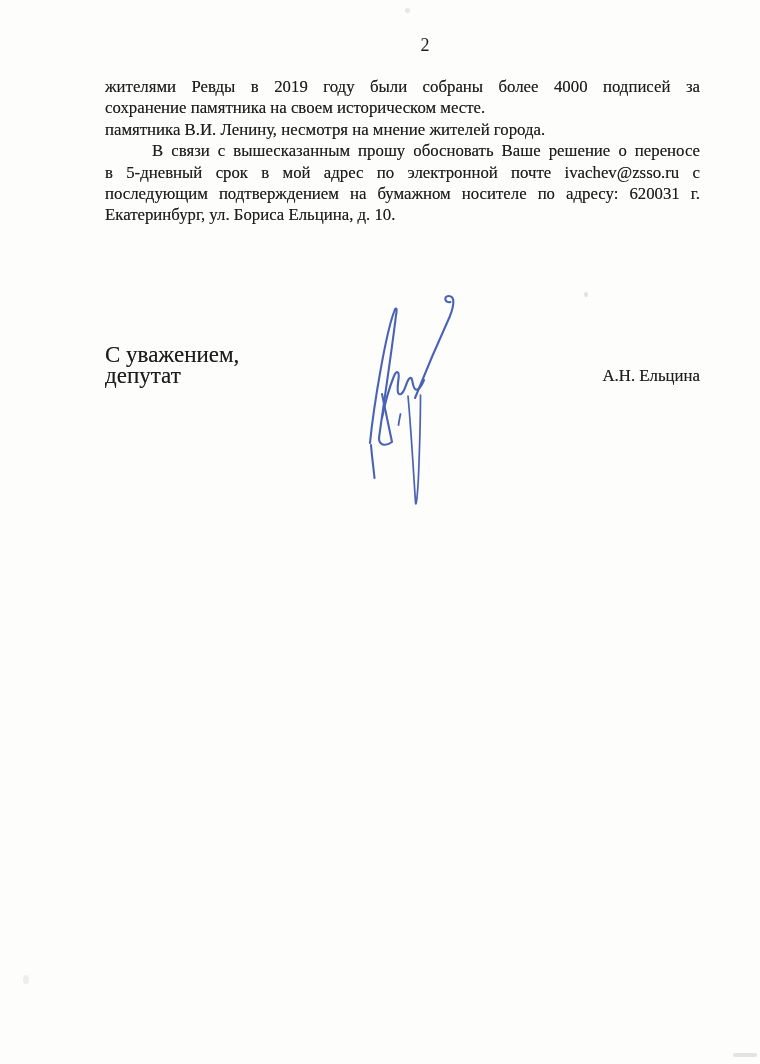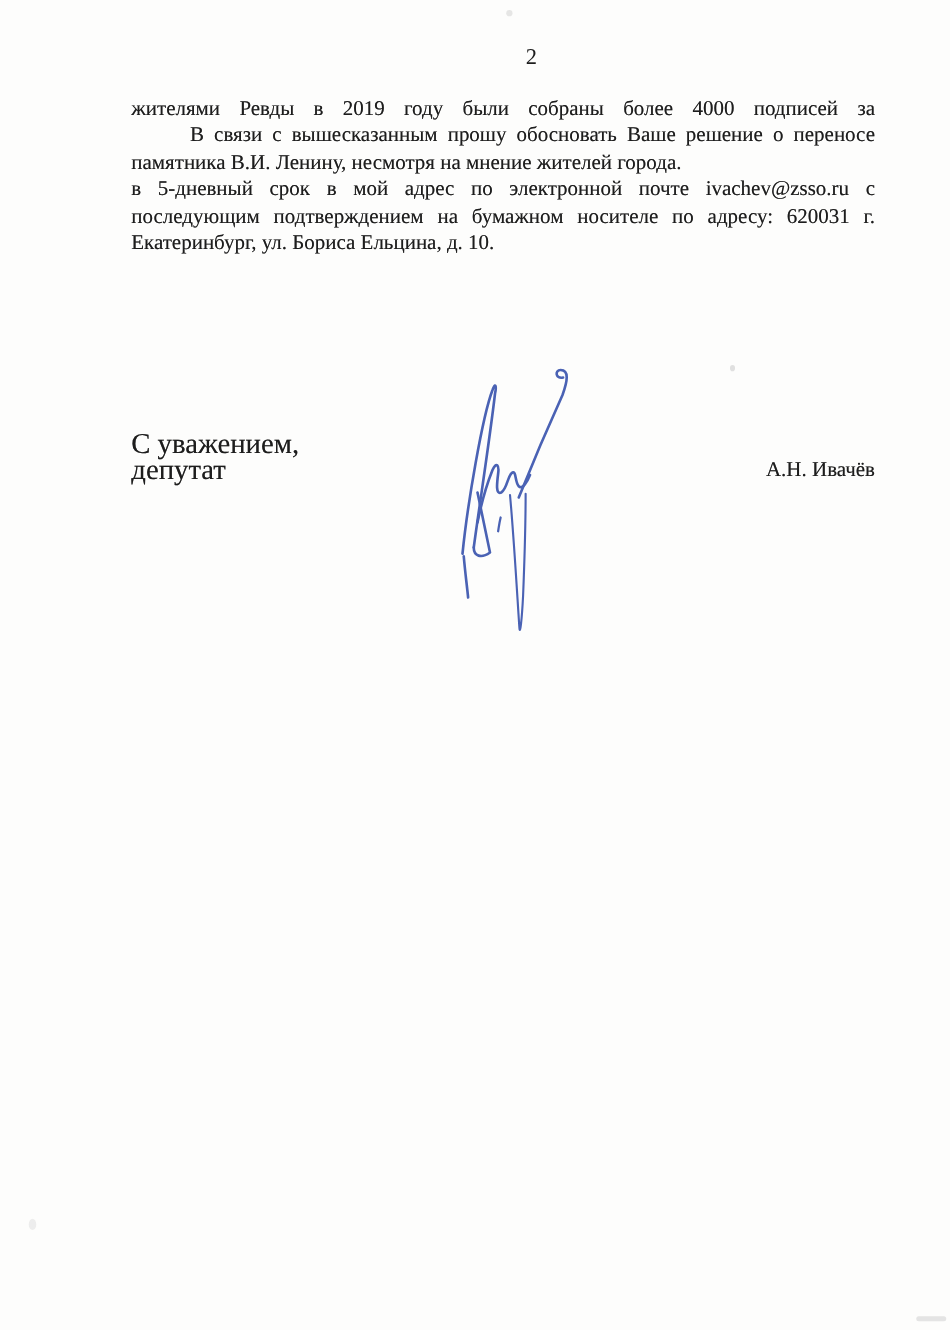--- a/index.html
+++ b/index.html
@@ -82,33 +82,34 @@
 </style>
 </head>
 <body>
 
 <div class="page">
 
   <div class="page-number">2</div>
 
   <div class="body-text">
     <div class="ln">жителями Ревды в 2019 году были собраны более 4000 подписей за</div>
+    <div class="ln last">сохранение памятника на своем историческом месте.</div>
+    <div class="ln last">памятника В.И. Ленину, несмотря на мнение жителей города.</div>
     <div class="ln ind">В связи с вышесказанным прошу обосновать Ваше решение о переносе</div>
-    <div class="ln last">памятника В.И. Ленину, несмотря на мнение жителей города.</div>
     <div class="ln">в 5-дневный срок в мой адрес по электронной почте ivachev@zsso.ru с</div>
     <div class="ln">последующим подтверждением  на бумажном носителе по адресу: 620031 г.</div>
     <div class="ln last">Екатеринбург, ул. Бориса Ельцина, д. 10.</div>
   </div>
 
   <div class="closing-left">
     <div>С уважением,</div>
     <div>депутат</div>
   </div>
 
-  <div class="closing-name">А.Н. Ивачёв</div>
+  <div class="closing-name">А.Н. Ельцина</div>
 
   <svg class="signature-svg" viewBox="0 0 125 235" xmlns="http://www.w3.org/2000/svg">
     <g fill="none" stroke="#3b55ae" stroke-width="2.1" stroke-linecap="round" stroke-linejoin="round" opacity="0.92">
 
       <path d="M 20 155 C 24 115 36 45 44 24 C 46 18 47.5 20 46 27 C 42 62 33 120 29 150"></path>
 
       <path d="M 29 150 C 29 157 35 159 42 154 L 32 106"></path>
 
       <path d="M 21 157 C 22 169 23.5 180 24.5 190"></path>
 

